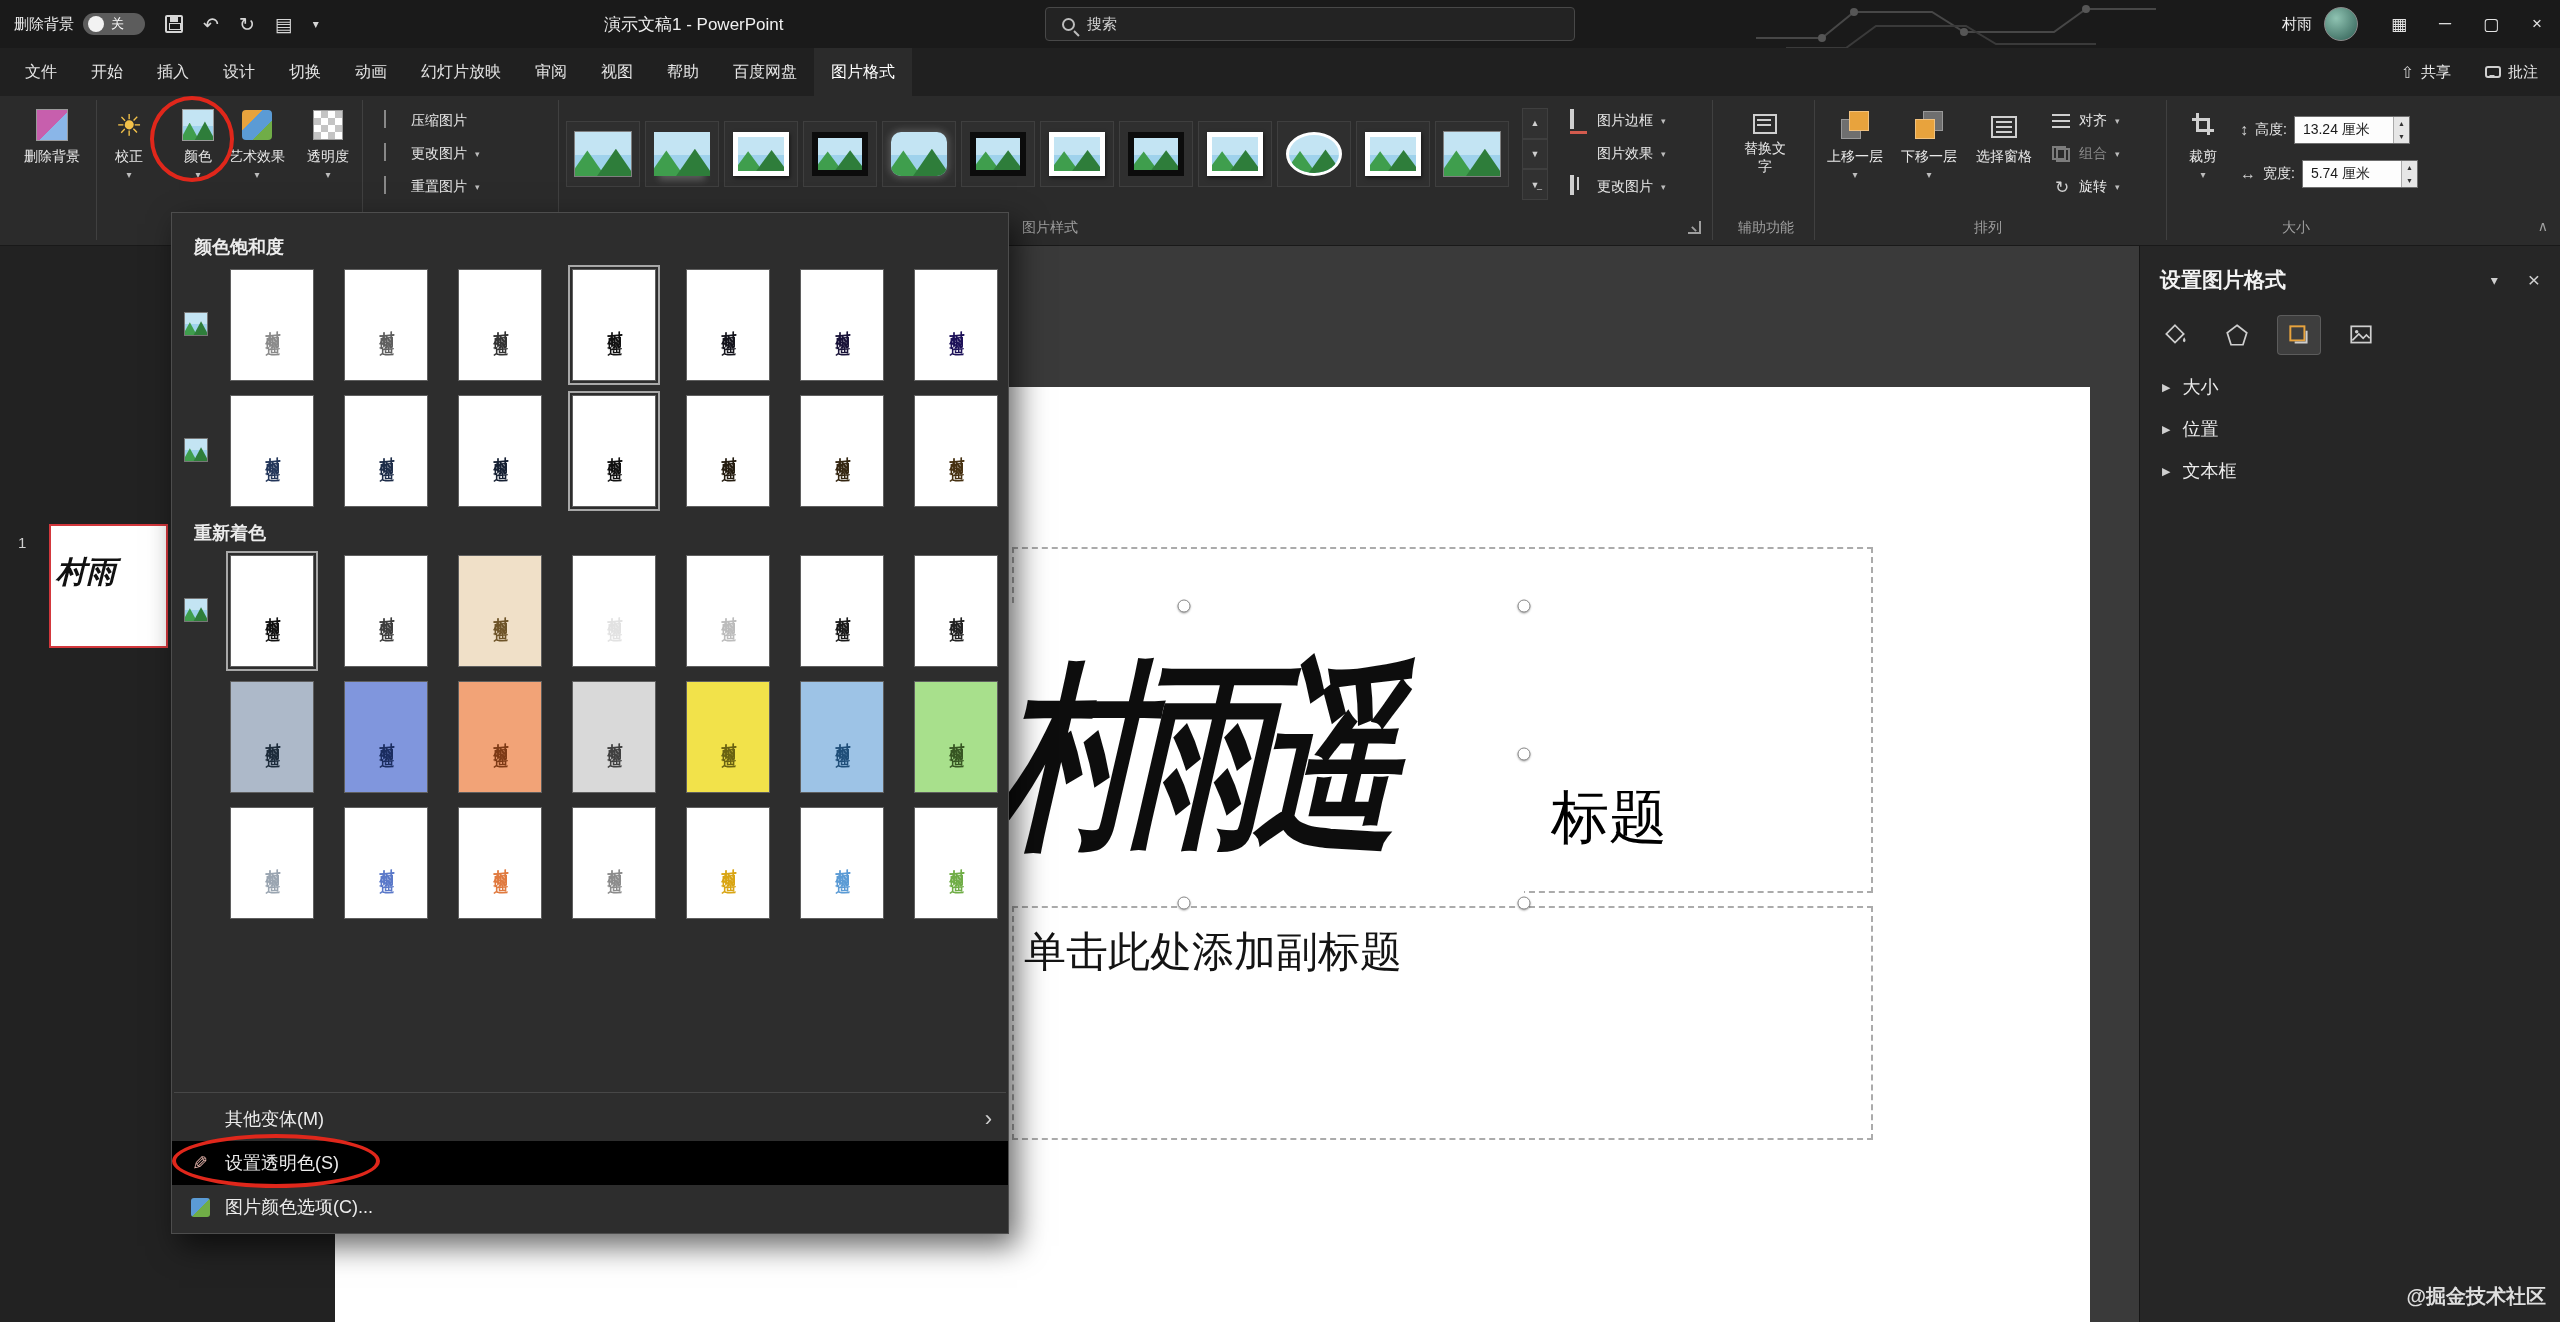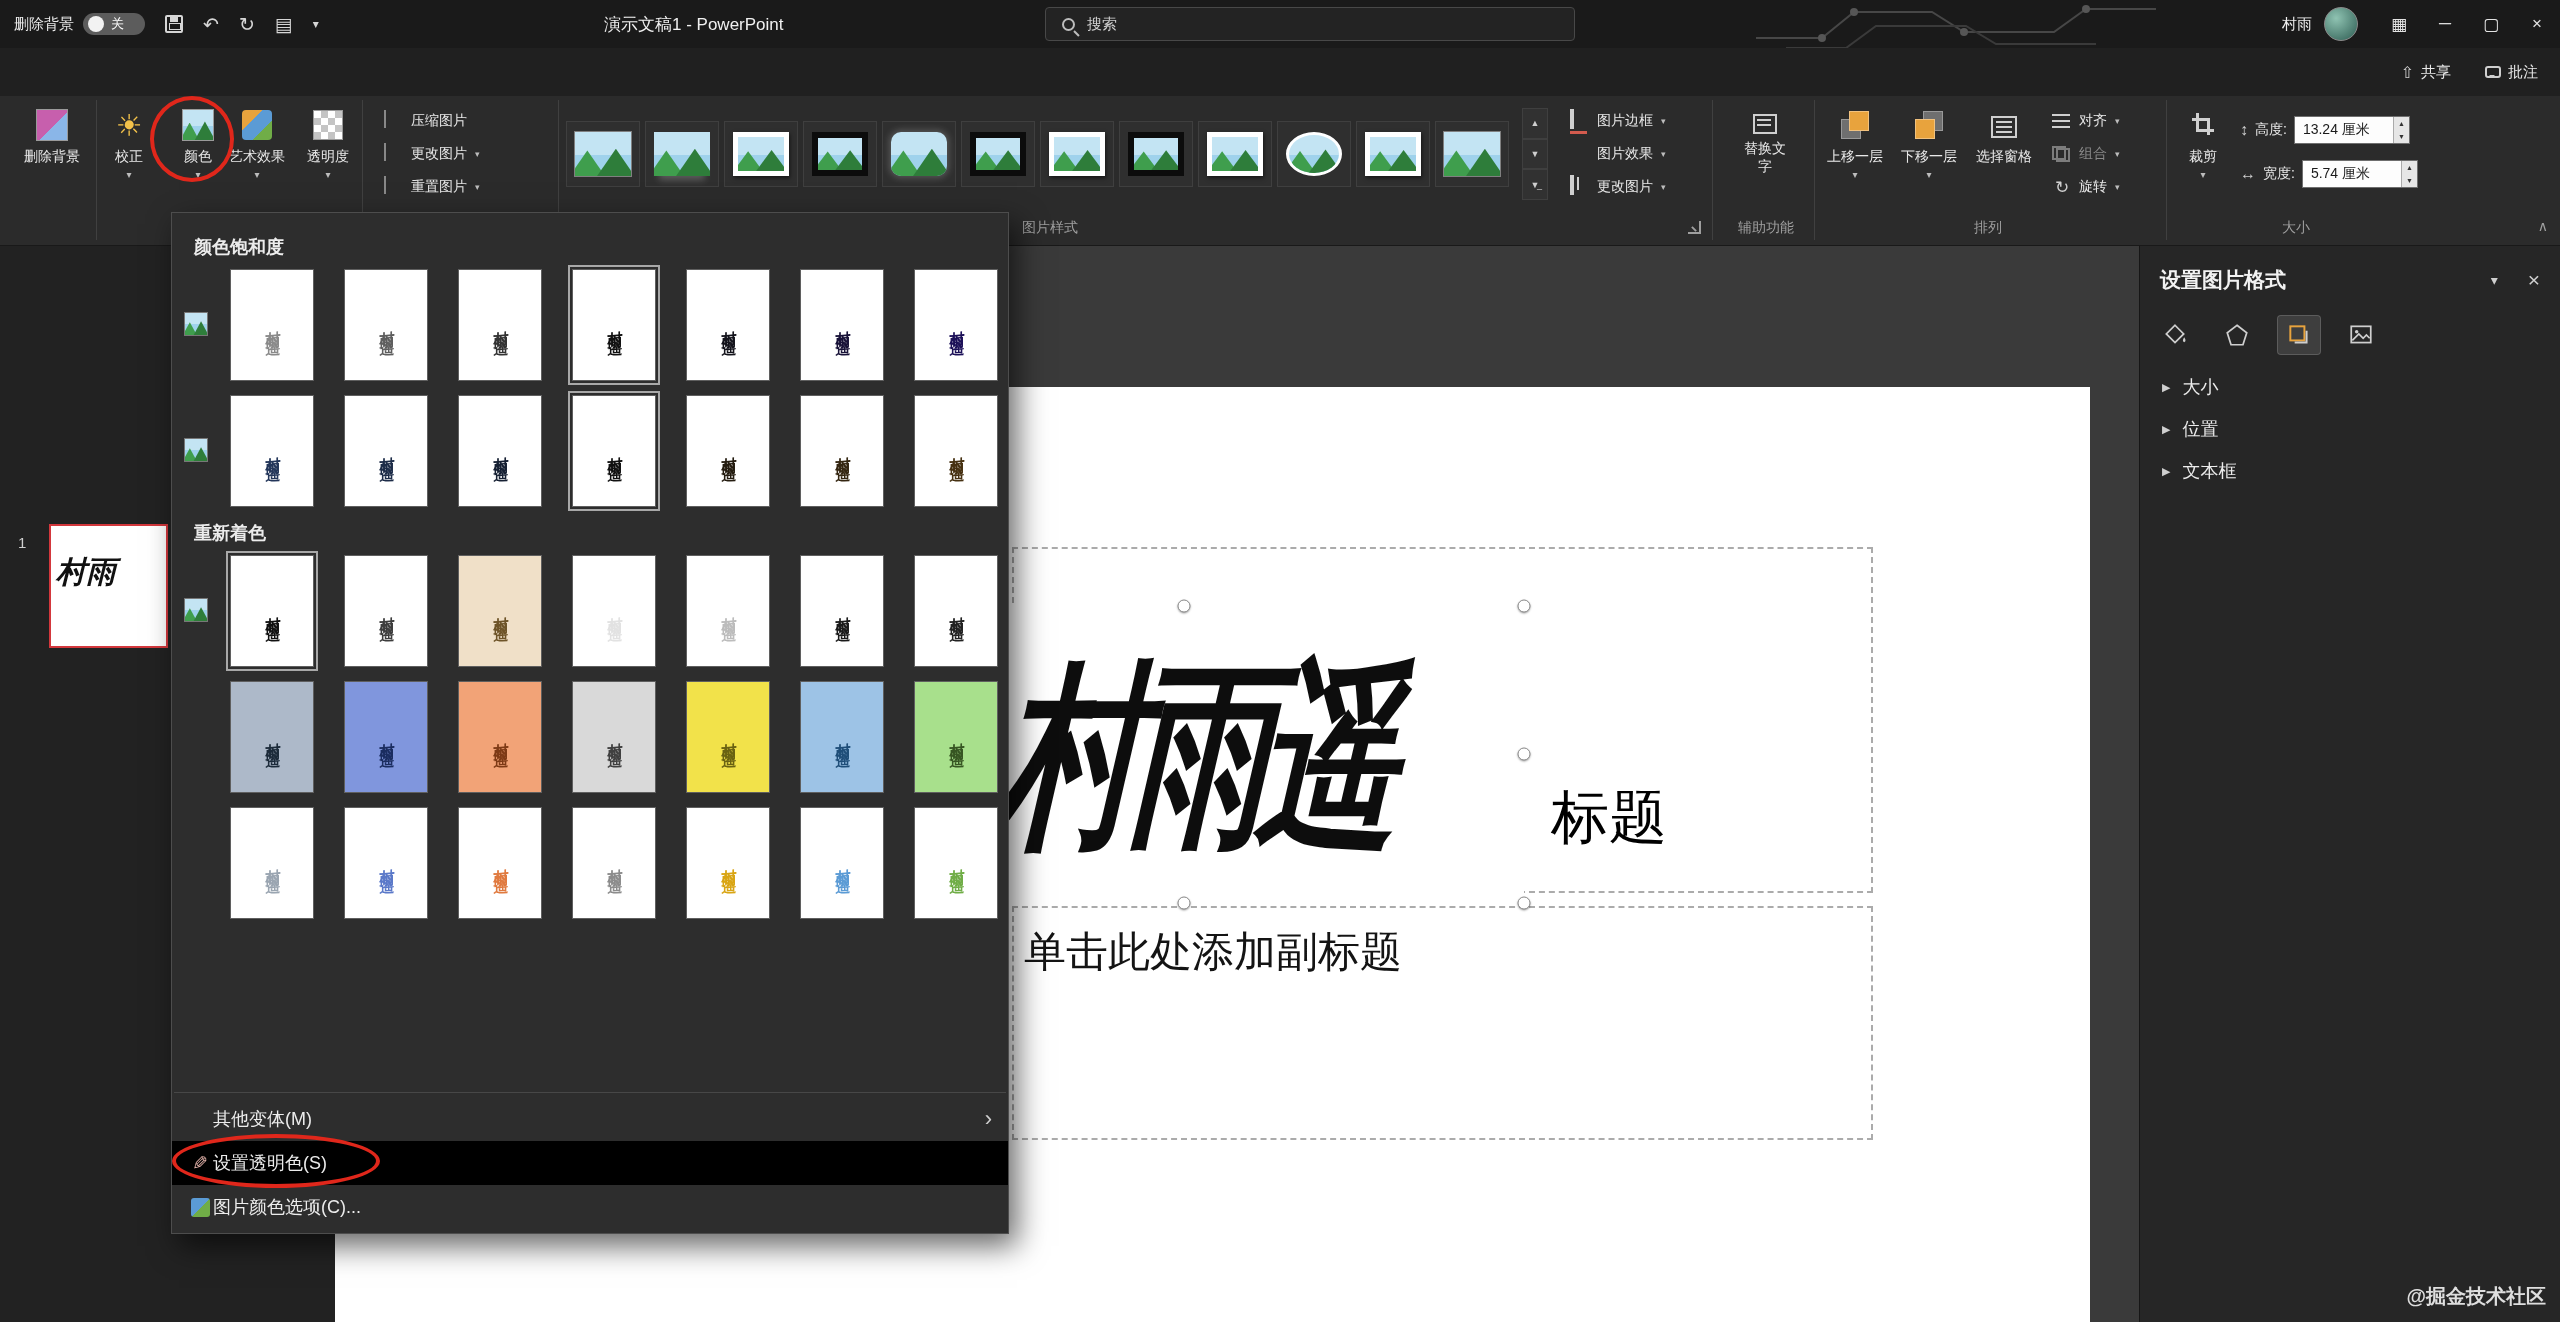--- a/index.html
+++ b/index.html
@@ -120,21 +120,21 @@
 .color-menu{position:absolute;left:171px;top:212px;width:838px;height:1022px;background:#2d2d2d;border:1px solid #4d4d4d;box-shadow:8px 12px 28px rgba(0,0,0,.6);z-index:50;display:flex;flex-direction:column;padding:8px 0 4px 0}
 .menu-sec-title{font-size:18px;font-weight:bold;color:#ececec;margin:14px 0 10px 22px}
 .thumb-row{display:flex;align-items:center;margin:2px 0 14px 12px;gap:30px}
 .row-icon{width:16px;height:26px;flex:none;position:relative}
 .row-icon .minipic{position:absolute;left:0;top:0;width:24px;height:24px;border:1px solid #777}
 .cthumb{width:84px;height:112px;flex:none;display:flex;align-items:center;justify-content:center;border:1px solid #5f5f5f}
 .cthumb.selected{box-shadow:0 0 0 2px #2d2d2d,0 0 0 4px #a8a8a8}
 .vtext{writing-mode:vertical-rl;text-orientation:upright;font-size:15px;font-weight:bold;letter-spacing:4px;line-height:1;font-family:"DejaVu Serif","Liberation Serif",serif;transform:skewY(-5deg)}
 .menu-bottom{margin-top:auto}
 .menu-sep{height:1px;background:#474747;margin:4px 2px 4px 2px}
-.menu-item{display:flex;align-items:center;height:44px;padding:0 16px;font-size:18px;gap:1px;color:#ececec}
+.menu-item{display:flex;align-items:center;height:44px;padding:0 16px;font-size:18px;gap:13px;color:#ececec}
 .menu-item.hl{background:#000000}
 .mi-icon{width:24px;height:24px;flex:none;display:flex;align-items:center;justify-content:center;font-size:19px;color:#d8d8d8}
 .mi-icon.eyedropper::before{content:"✎";transform:scaleX(-1);display:block;color:#e0b0a8}
 .mi-icon.color-options::before{content:"";width:19px;height:19px;border-radius:3px;background:linear-gradient(135deg,#5b9bd5 0 50%,#70ad47 50% 100%);display:block}
 .mi-arrow{margin-left:auto;font-size:22px;color:#cfcfcf;line-height:1}
 
 
 .format-pane{position:absolute;right:0;top:246px;width:421px;height:1076px;background:#262626;border-left:1px solid #161616;z-index:8}
 .fp-header{display:flex;align-items:center;padding:20px 20px 6px 20px}
 .fp-title{font-size:21px;font-weight:bold;color:#f2f2f2}
@@ -185,20 +185,34 @@
       <span class="user-name">村雨</span>
       <span class="avatar"></span>
       <span class="winbtn">▦</span>
       <span class="winbtn">─</span>
       <span class="winbtn">▢</span>
       <span class="winbtn">×</span>
     </div>
   </div>
 
   <div class="tabrow">
+    <div class="tabs">
+        <div class="rtab">文件</div>
+        <div class="rtab">开始</div>
+        <div class="rtab">插入</div>
+        <div class="rtab">设计</div>
+        <div class="rtab">切换</div>
+        <div class="rtab">动画</div>
+        <div class="rtab">幻灯片放映</div>
+        <div class="rtab">审阅</div>
+        <div class="rtab">视图</div>
+        <div class="rtab">帮助</div>
+        <div class="rtab">百度网盘</div>
+        <div class="rtab active">图片格式</div>
+      </div>
     <div class="tabrow-right">
       <div class="pillbtn">
         <span class="share-ic">⇧</span>
         <span>共享</span>
       </div>
       <div class="pillbtn">
         <span class="bubble-ic"></span>
         <span>批注</span>
       </div>
     </div>

